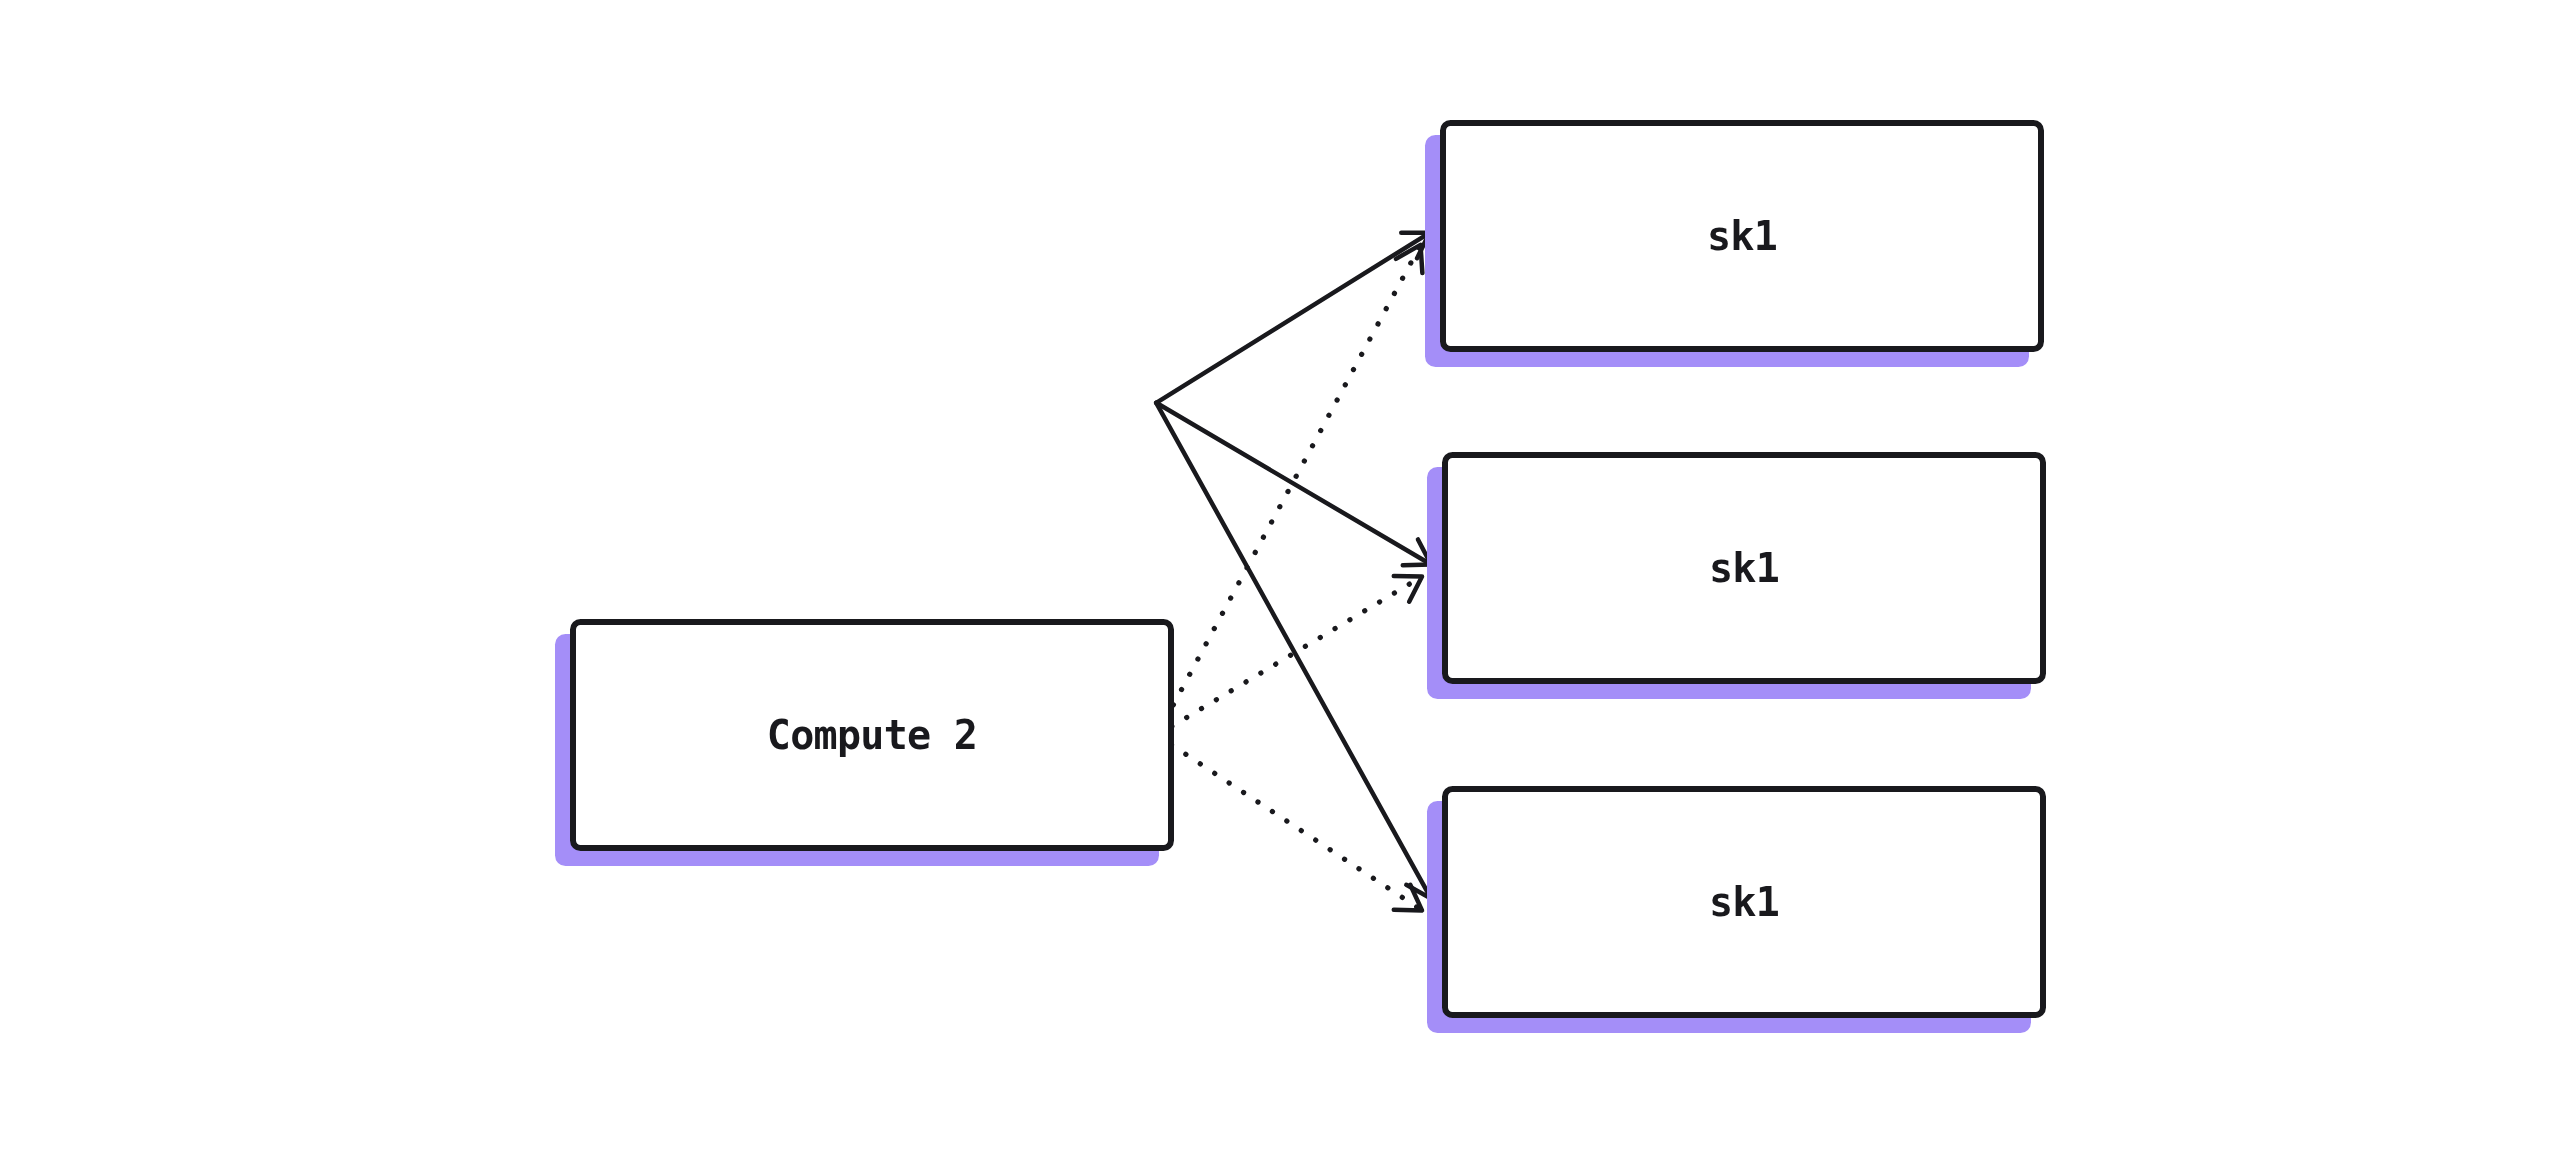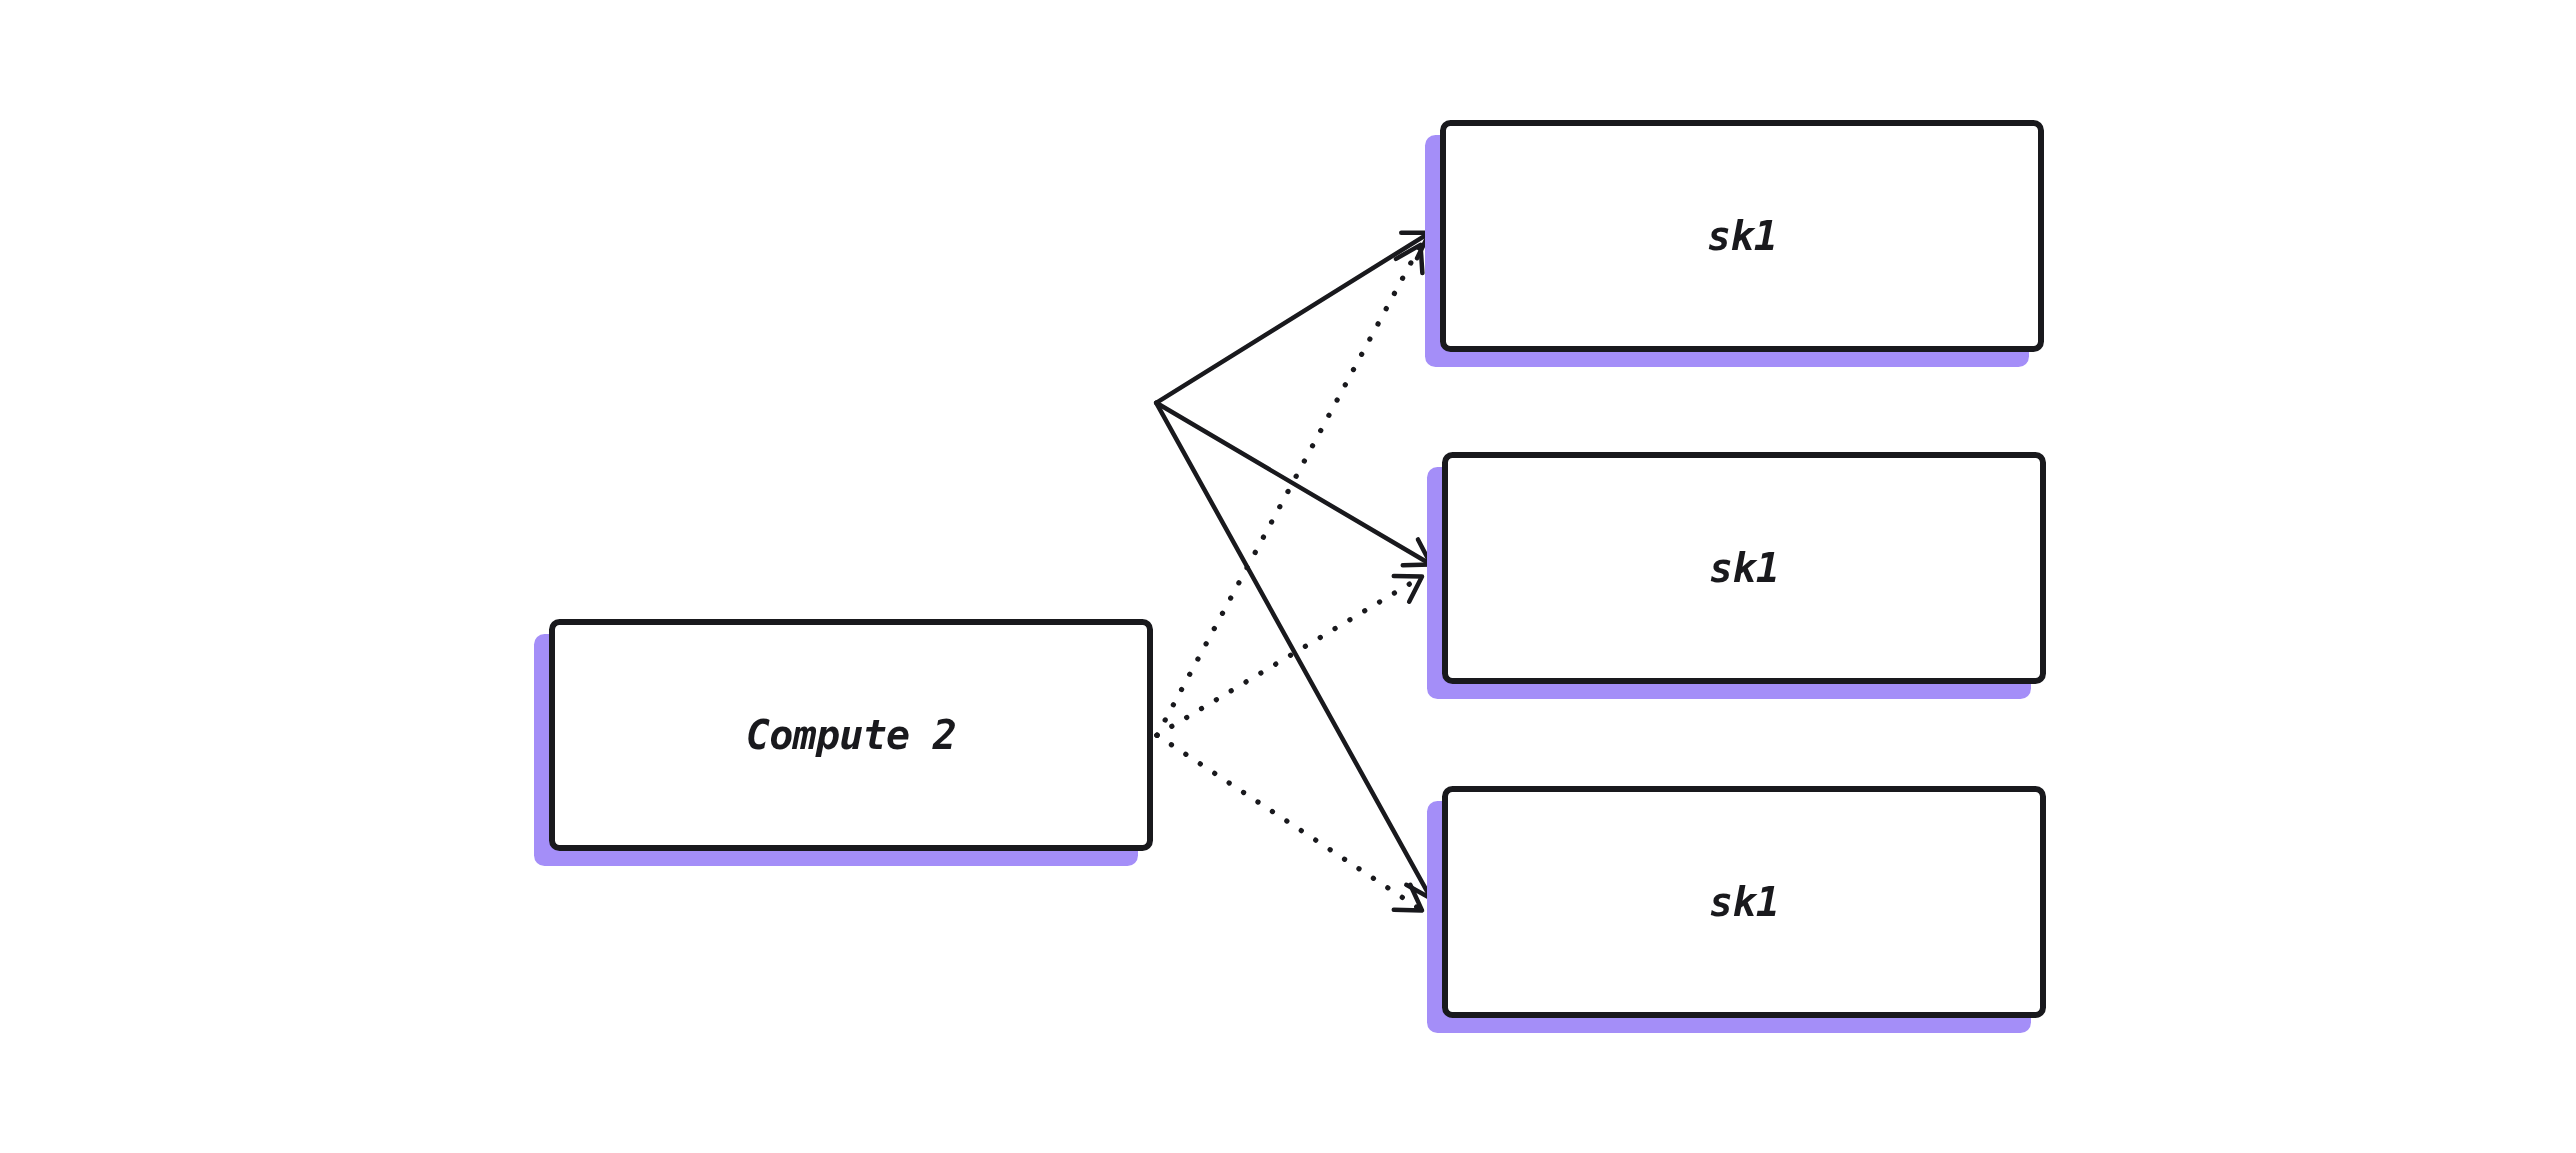--- a/index.html
+++ b/index.html
@@ -21,31 +21,31 @@
   .edge-dotted{stroke:var(--stroke);stroke-width:7;fill:none;stroke-dasharray:0.1 23;stroke-linecap:round}
   .arrowhead-path{stroke:var(--stroke)}
   .node{
     position:absolute;
     width:604px;height:232px;
     box-sizing:border-box;
     background:var(--fill);
     border:6px solid var(--stroke);
     border-radius:10.5px;
     box-shadow:-15px 15px 0 0 var(--shadow);
-    display:flex;align-items:center;justify-content:center;font-style:italic;
+    display:flex;align-items:center;justify-content:center;
   }
   .node .label{
     font-weight:bold;
     font-size:40px;
     letter-spacing:-0.7px;
     color:var(--stroke);
     white-space:nowrap;
   }
   .n-compute1{left:548px;top:287px}
-  .n-compute2{left:549px;top:619px}
+  .n-compute2{left:570px;top:619px}
   .n-sk1a{left:1440px;top:120px}
   .n-sk1b{left:1442px;top:452px}
   .n-sk1c{left:1442px;top:786px}
 </style>
 </head>
 <body>
 
 <div class="canvas">
 
   <svg id="edge-layer" xmlns="http://www.w3.org/2000/svg" viewBox="0 0 3440 1540" width="2576" height="1153">

